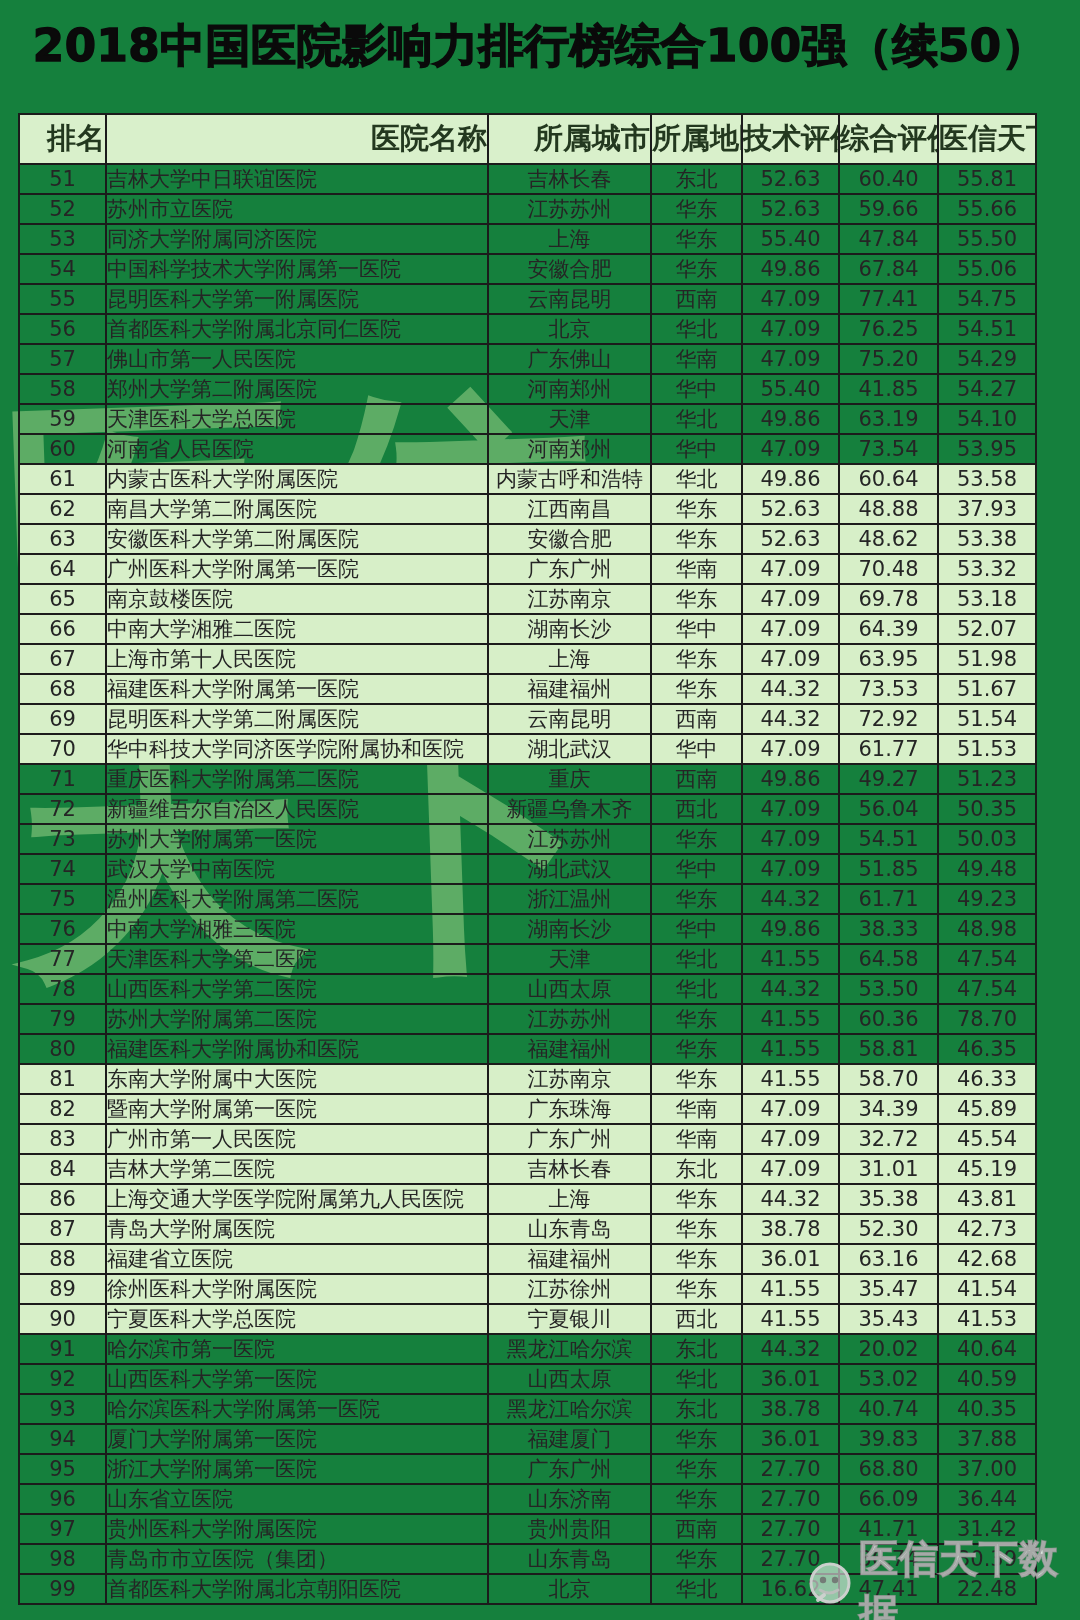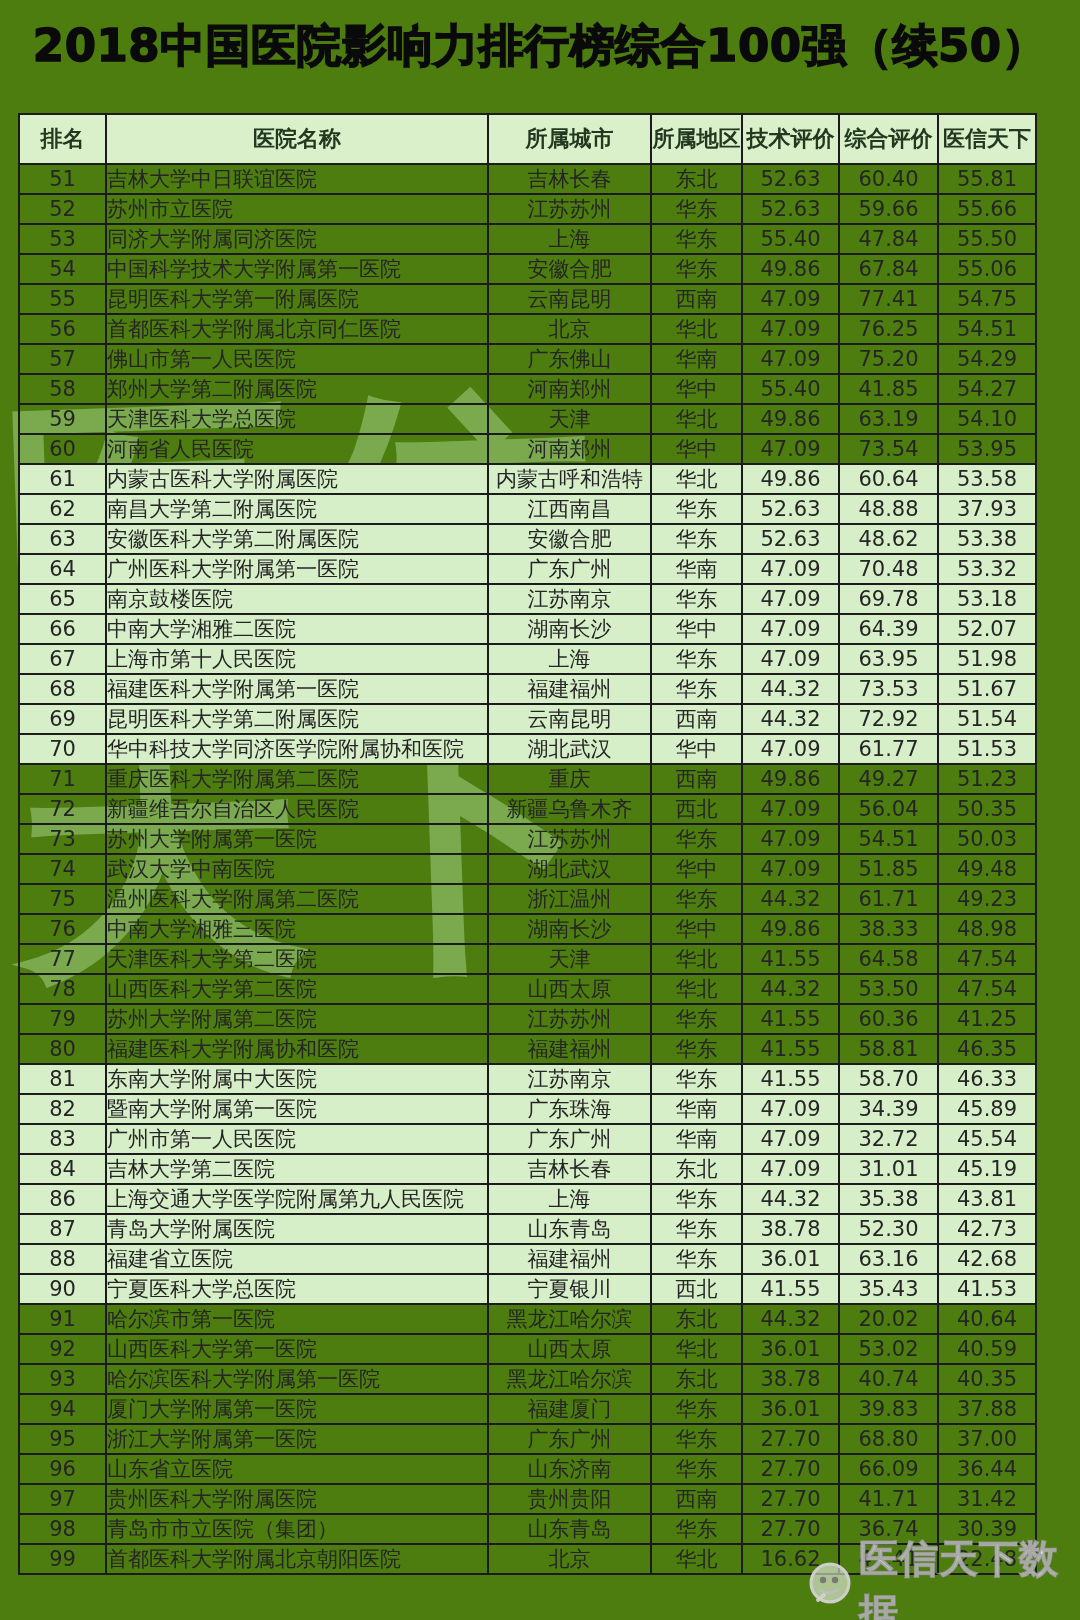--- a/index.html
+++ b/index.html
@@ -1,17 +1,17 @@
 <!DOCTYPE html>
 <html><head>
 <meta charset="utf-8">
 <style>
   html,body { margin:0; padding:0; background:#ffffff; }
   .page {
-    position:relative; width:1080px; height:1620px; background:#4d7c0f;
+    position:relative; width:1080px; height:1620px; background:#15803d;
     overflow:hidden; font-family:"DejaVu Sans","Liberation Sans",sans-serif;
   }
   .title {
     position:absolute; top:16px; left:0; width:100%; margin:0;
     text-align:center; font-size:45px; font-weight:900; color:#0a0a0a;
     -webkit-text-stroke:1.5px #0a0a0a; letter-spacing:0.5px;
   }
   
   .wm-center {
     position:absolute; left:8px; top:380px; width:740px; z-index:0;
@@ -20,22 +20,22 @@
     word-break:break-all; pointer-events:none; user-select:none;
   }
   table.rank {
     position:absolute; left:18px; top:113px; width:1017px; z-index:1;
     border-collapse:collapse; table-layout:fixed; background:transparent;
   }
   .rank th, .rank td {
     border:2px solid #1b1b1b; overflow:hidden; white-space:nowrap; padding:0;
   }
   .rank thead th {
-    height:48px; background:#d9f0cb; font-size:22px; font-weight:600;
-    color:#23381f; text-align:center;
+    height:48px; background:#d9f0cb; font-size:29px; font-weight:600;
+    color:#23381f; text-align:right;
   }
   .rank tbody tr { height:28.6px;margin-left:23px; }
   .rank tbody td { font-size:21px; color:#252525; }
   tr.green td { background:#d7efc8; }
   tr.plain td { background:transparent; }
   .c-rank  { text-align:center; }
   .c-name  { text-align:left; padding-left:30px; }
   .c-city, .c-region, .c-num { text-align:center; }
   
   .wm-bottom {
@@ -332,21 +332,21 @@
       <td class="c-num">53.50</td>
       <td class="c-num">47.54</td>
     </tr>
         <tr class="plain">
       <td class="c-rank">79</td>
       <td class="c-name">苏州大学附属第二医院</td>
       <td class="c-city">江苏苏州</td>
       <td class="c-region">华东</td>
       <td class="c-num">41.55</td>
       <td class="c-num">60.36</td>
-      <td class="c-num">41.25</td>
+      <td class="c-num">78.70</td>
     </tr>
         <tr class="plain">
       <td class="c-rank">80</td>
       <td class="c-name">福建医科大学附属协和医院</td>
       <td class="c-city">福建福州</td>
       <td class="c-region">华东</td>
       <td class="c-num">41.55</td>
       <td class="c-num">58.81</td>
       <td class="c-num">46.35</td>
     </tr>
@@ -405,20 +405,29 @@
       <td class="c-num">42.73</td>
     </tr>
         <tr class="green">
       <td class="c-rank">88</td>
       <td class="c-name">福建省立医院</td>
       <td class="c-city">福建福州</td>
       <td class="c-region">华东</td>
       <td class="c-num">36.01</td>
       <td class="c-num">63.16</td>
       <td class="c-num">42.68</td>
+    </tr>
+        <tr class="green">
+      <td class="c-rank">89</td>
+      <td class="c-name">徐州医科大学附属医院</td>
+      <td class="c-city">江苏徐州</td>
+      <td class="c-region">华东</td>
+      <td class="c-num">41.55</td>
+      <td class="c-num">35.47</td>
+      <td class="c-num">41.54</td>
     </tr>
         <tr class="green">
       <td class="c-rank">90</td>
       <td class="c-name">宁夏医科大学总医院</td>
       <td class="c-city">宁夏银川</td>
       <td class="c-region">西北</td>
       <td class="c-num">41.55</td>
       <td class="c-num">35.43</td>
       <td class="c-num">41.53</td>
     </tr>

